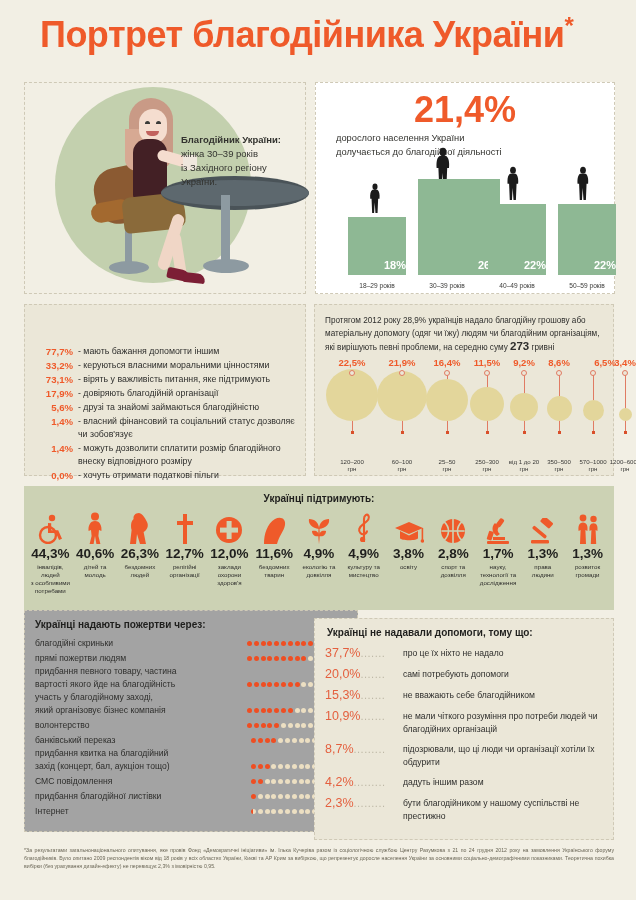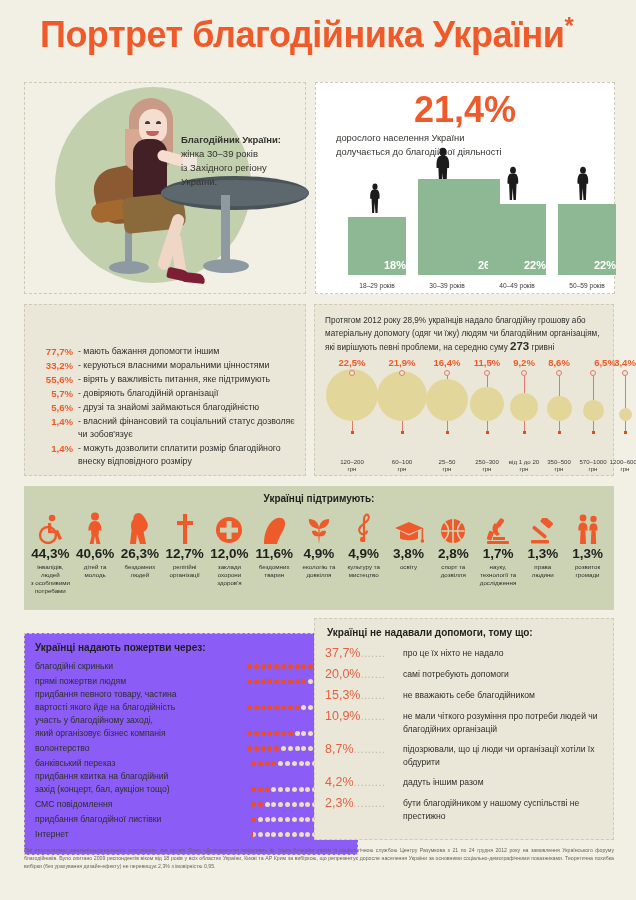--- a/index.html
+++ b/index.html
@@ -123,21 +123,21 @@
     position:absolute;left:0;right:0;top:7px;text-align:center;
     font-size:10px;font-weight:bold;color:#1f1f1d;
   }
   .icons{position:absolute;left:4px;right:4px;top:24px;display:flex;}
   .iconcell{flex:1;text-align:center;padding:0 1px;}
   .iconglyph{height:34px;display:flex;align-items:flex-end;justify-content:center;color:#ef5a2a;}
   .iconpct{font-size:13.5px;font-weight:bold;color:#1f1f1d;margin-top:2px;}
   .iconlbl{font-size:6.2px;line-height:8px;color:#2e2e2c;margin-top:2px;}
 
   
-  .via{left:24px;top:633px;width:334px;height:222px;background:#8b5cf6;}
+  .via{left:24px;top:610px;width:334px;height:222px;background:#a3a3a3;}
   .via .hdr{position:absolute;left:10px;top:8px;}
   .vialist{position:absolute;left:10px;right:8px;top:24px;}
   .viarow{display:flex;align-items:flex-end;margin-bottom:1px;}
   .vialbl{flex:1;font-size:8.6px;line-height:12.5px;color:#2e2e2c;}
   .viadots{flex:0 0 68px;display:flex;align-items:center;padding-bottom:3px;}
   .dot{width:5px;height:5px;border-radius:50%;margin-right:1.8px;background:#ecdfc2;}
   .dot.on{background:#ef4e22;}
   .dot.half{background:linear-gradient(90deg,#ef4e22 50%,#ecdfc2 50%);}
   .viapct{flex:0 0 30px;text-align:right;font-size:12px;font-weight:normal;color:#1f1f1d;}
 
@@ -257,38 +257,42 @@
     <div class="whylist" id="why-list">
         <div class="whyrow">
           <div class="whypct">77,7%</div>
           <div class="whytxt">- мають бажання допомогти іншим</div>
         </div>
         <div class="whyrow">
           <div class="whypct">33,2%</div>
           <div class="whytxt">- керуються власними моральними цінностями</div>
         </div>
         <div class="whyrow">
-          <div class="whypct">55,6%</div>
+          <div class="whypct">73,1%</div>
           <div class="whytxt">- вірять у важливість питання, яке підтримують</div>
         </div>
         <div class="whyrow">
-          <div class="whypct">5,7%</div>
+          <div class="whypct">17,9%</div>
           <div class="whytxt">- довіряють благодійній організації</div>
         </div>
         <div class="whyrow">
           <div class="whypct">5,6%</div>
           <div class="whytxt">- друзі та знайомі займаються благодійністю</div>
         </div>
         <div class="whyrow">
           <div class="whypct">1,4%</div>
           <div class="whytxt">- власний фінансовий та соціальний статус дозволяє чи зобов'язує</div>
         </div>
         <div class="whyrow">
           <div class="whypct">1,4%</div>
           <div class="whytxt">- можуть дозволити сплатити розмір благодійного внеску відповідного розміру</div>
+        </div>
+        <div class="whyrow">
+          <div class="whypct">0,0%</div>
+          <div class="whytxt">- хочуть отримати податкові пільги</div>
         </div>
       </div>
   </div>
 
   <div class="panel y2012 dashed">
     <div class="intro">
       <span>Протягом 2012 року 28,9% українців надало благодійну грошову або матеріальну допомогу (одяг чи їжу) людям чи благодійним організаціям, які вирішують певні проблеми, на середню суму </span><span class="big">273</span><span> гривні</span>
     </div>
     <div class="bubbles" id="bubbles">
         <div class="bubstem" style="left: 33px; top: 18px; height: 56px;"></div>

